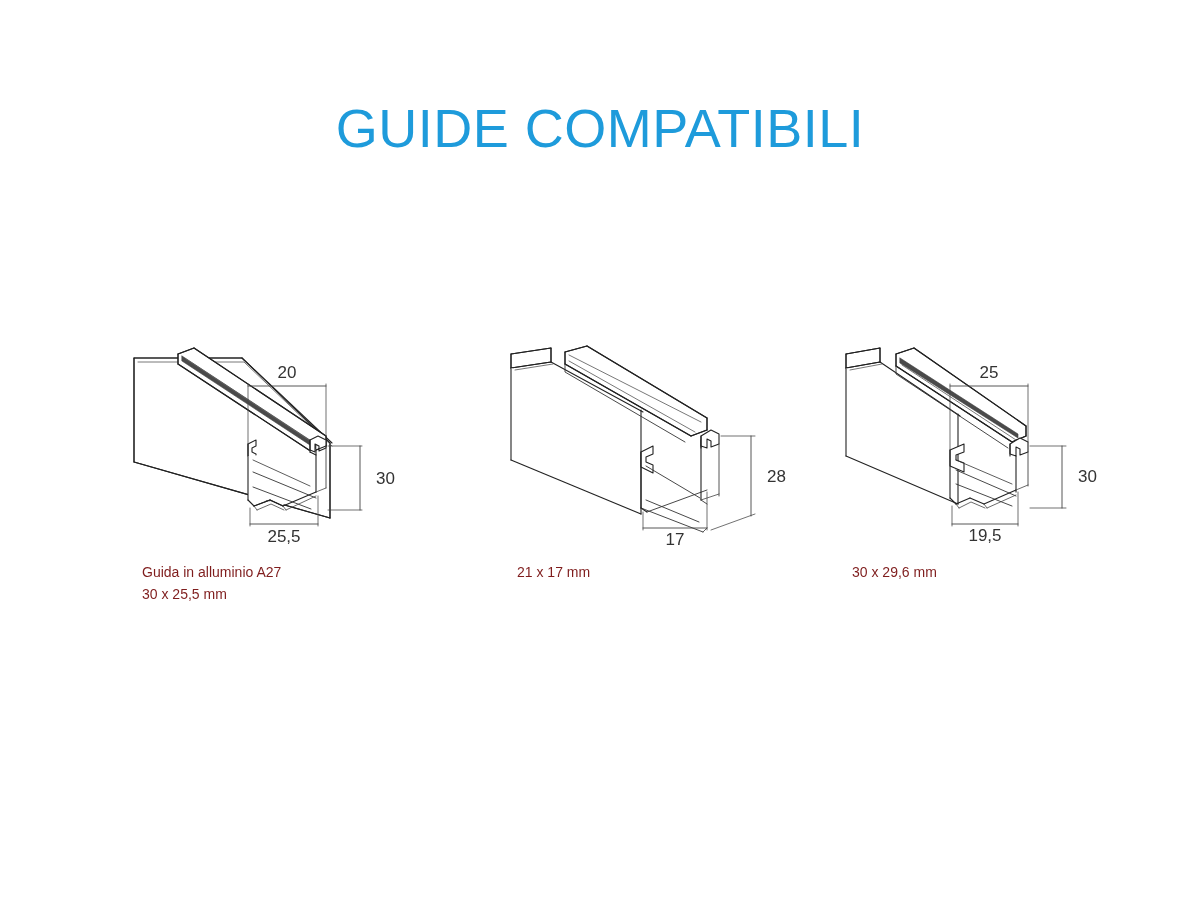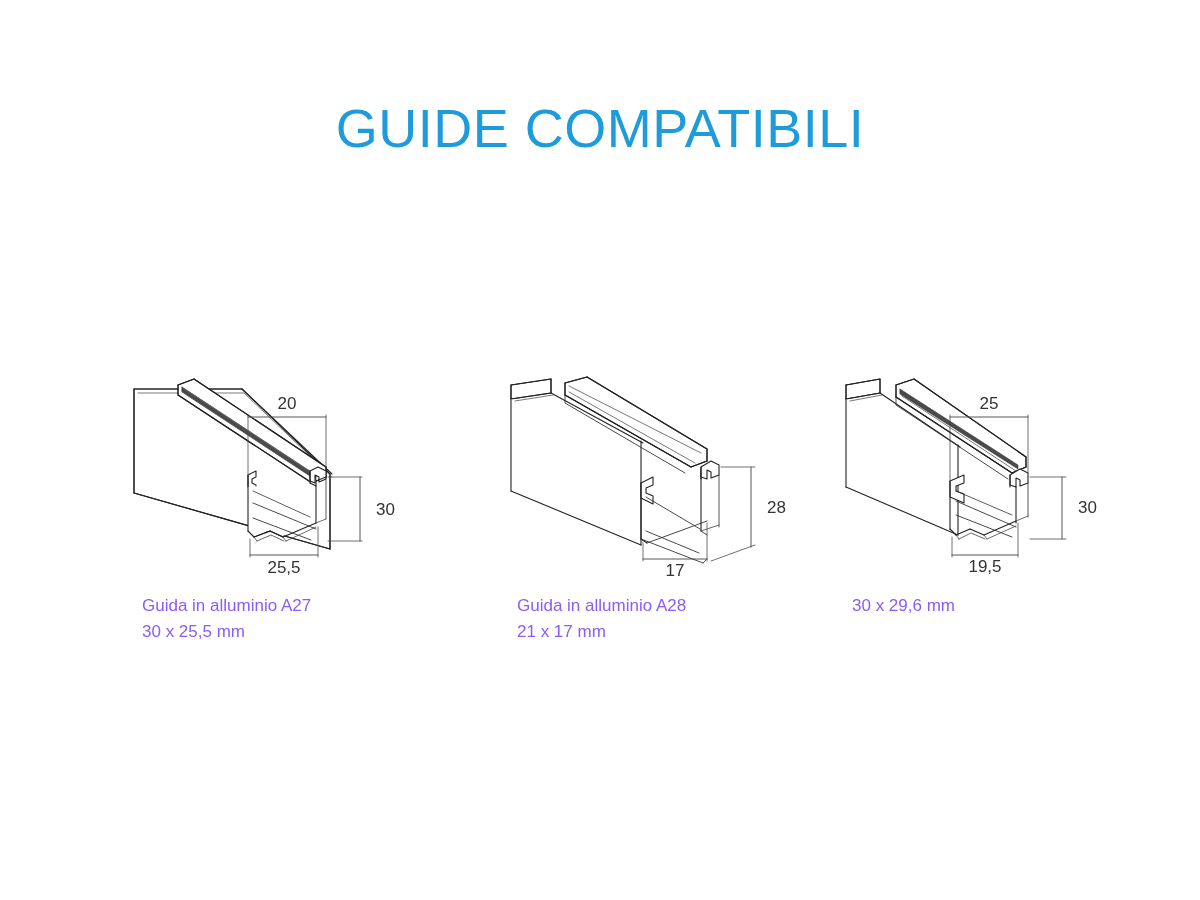--- a/index.html
+++ b/index.html
@@ -27,21 +27,21 @@
     font-size: 54px;
     font-weight: 400;
     letter-spacing: 0.5px;
     color: #1E9BDB;
     line-height: 1.05;
     white-space: nowrap;
   }
   .items {
     position: absolute;
     left: 0;
-    top: 371px;
+    top: 340px;
     width: 1200px;
     height: 300px;
   }
   .item {
     position: absolute;
     top: 0;
     width: 360px;
     height: 300px;
   }
   .item-1 { left: 120px; }
@@ -55,22 +55,22 @@
     height: 200px;
   }
   .fig svg {
     display: block;
   }
   .caption {
     position: absolute;
     left: 22px;
     top: 222px;
     width: 340px;
-    color: #8b5cf6;
-    font-size: 17px;
+    color: #7f1d1d;
+    font-size: 14px;
     line-height: 1.55;
     white-space: nowrap;
   }
   .caption .line {
     display: block;
   }
 </style>
 </head>
 <body>
 
@@ -229,21 +229,20 @@
 
           <g stroke="#444444" stroke-width="0.9">
             <path d="M148,172 L148,190" opacity="0.85"></path>
             <path d="M212,152 L212,190" opacity="0.85"></path>
             <path d="M148,188 L212,188"></path>
           </g>
           <text x="180" y="205" font-family="Liberation Sans, sans-serif" font-size="17" fill="#333333" text-anchor="middle" stroke="none">17</text>
         </svg>
       </div>
       <div class="caption">
-        <span class="line">Guida in alluminio A28</span>
         <span class="line">21 x 17 mm</span>
       </div>
     </div>
 
     <div class="item item-3">
       <div class="fig">
         <svg width="360" height="205" viewBox="0 0 360 205" fill="none" stroke="#222222" stroke-width="1.1" stroke-linejoin="round" stroke-linecap="round">
 
           <g>
             <path d="M16,14 L50,8 L50,22 L16,28 Z" fill="#ffffff"></path>

